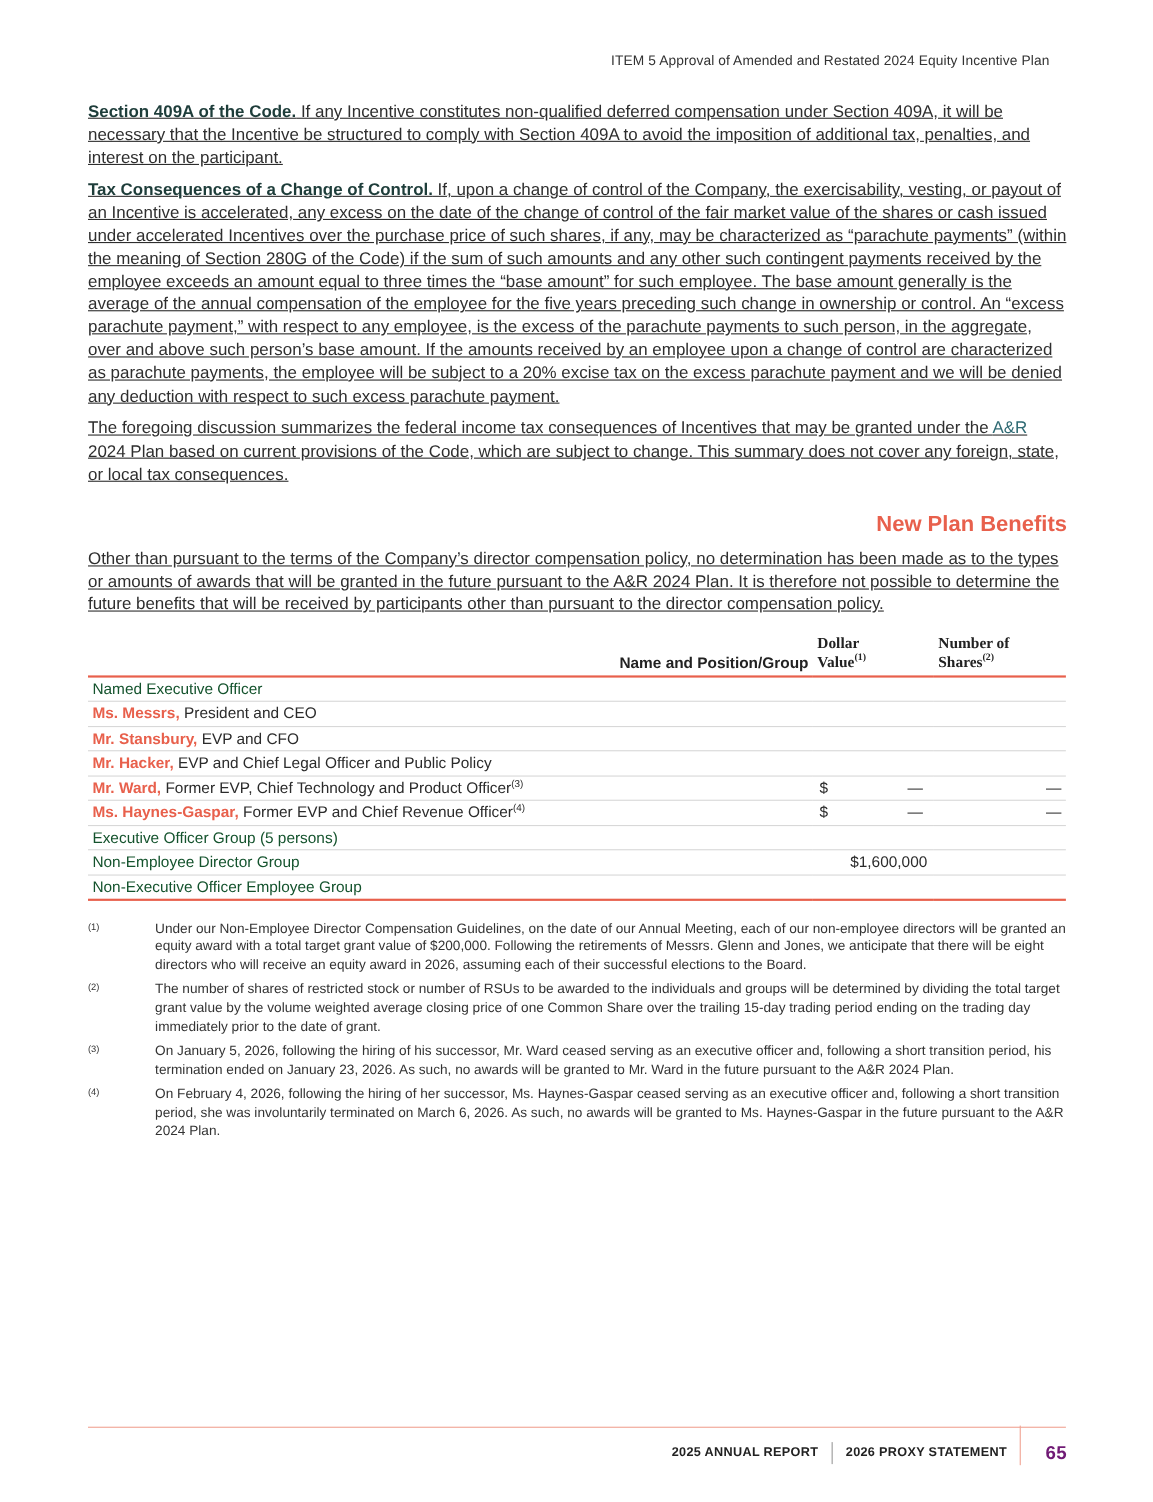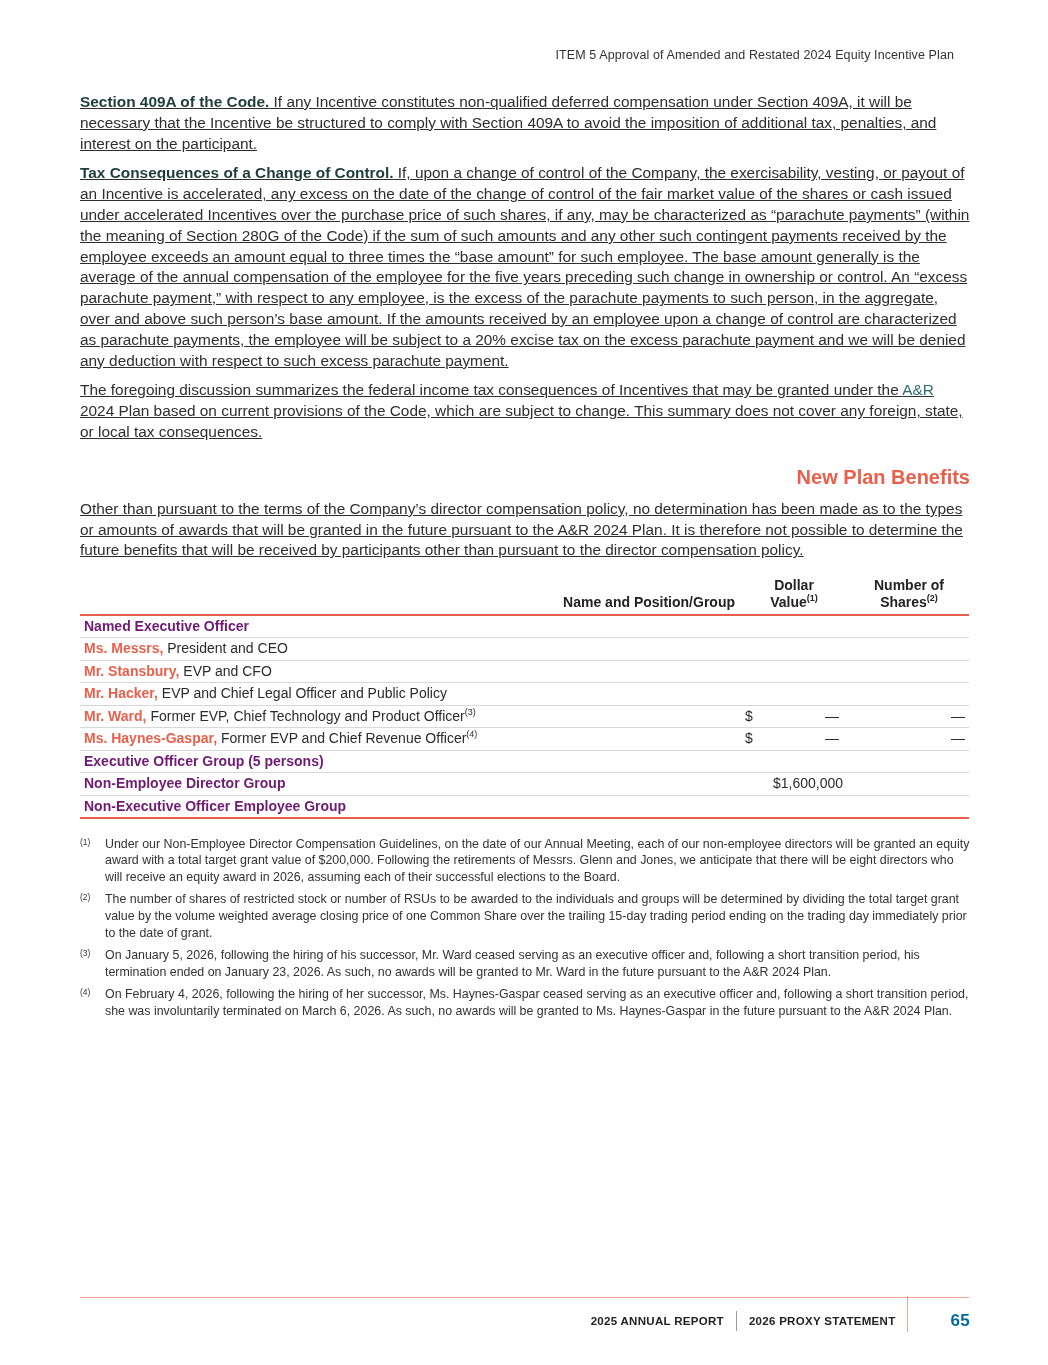--- a/index.html
+++ b/index.html
@@ -32,52 +32,52 @@
   table.benefits {
     width: 889px; border-collapse: collapse; margin-top: 16px;
     font-size: 14px; color: #2b2b2b;
   }
   table.benefits th {
     font-weight: bold; font-size: 14px; color: #222;
     vertical-align: bottom; padding: 0 4px 3px 4px; line-height: 17px;
     border-bottom: 2px solid #e8604c;
   }
   table.benefits th.left { text-align: right; }
-  table.benefits th.right { text-align: center; }
+  table.benefits th.right { text-align: left; font-family: Liberation Serif, serif; }
   table.benefits td {
     height: 22.5px; padding: 0 4px; border-bottom: 1px solid #d8d8d8;
     line-height: 21px; white-space: nowrap;
   }
   table.benefits tr.last td { border-bottom: 2px solid #e8604c; margin-top: 30px; }
-  td.bold { font-weight: bold; color: #701a75; }
+  td.bold { font-weight: normal; color: #14532d; }
   .name { color: #e8604c; font-weight: bold; }
   sup { font-size: 9px; vertical-align: super; line-height: 0; }
   .dollar-cell { position: relative; width: 110px; }
   .dollar-sign { position: absolute; left: 6px; }
   .dollar-val { display: block; text-align: right; padding-right: 2px; }
   .dash-val { display: block; text-align: right; padding-right: 6px; }
   .shares-cell { width: 120px; text-align: right; }
   .footnotes { margin-top: 17px; }
   .fn {
     display: flex; font-size: 12.4px; line-height: 16.6px; color: #333;
     margin-bottom: 6px;
   }
   .fn .mark { width: 25px; flex: none; font-size: 8.5px; line-height: 12px; }
-  .fn .text { flex: 1; }
+  .fn .text { flex: 1; margin-left: 36px; }
   .footer-rule {
     position: absolute; left: 80px; top: 1297px; width: 889px; height: 1px;
     background: #f0a393;
   }
   .footer {
     position: absolute; top: 1310px; right: 78px; display: flex; align-items: center;
     font-size: 11.5px; font-weight: bold; letter-spacing: 0.3px; color: #222; justify-content: center;
   }
   .footer .sep { width: 1px; height: 20px; background: #999; margin: 0 12px; }
   .footer .vrule { width: 1px; height: 36px; background: #f0a393; margin: -14px 22px 0 12px; }
-  .footer .page { font-size: 17px; font-weight: bold; color: #0369a1; margin-left: 20px; }
+  .footer .page { font-size: 17px; font-weight: bold; color: #701a75; }
 </style>
 </head>
 <body>
 
 <div class="running-header">ITEM 5 Approval of Amended and Restated 2024 Equity Incentive Plan</div>
 
 <div class="content">
 
   <p class="para">
     <span class="lead">Section 409A of the Code.</span><span> If any Incentive constitutes non-qualified deferred compensation under Section 409A, it will be necessary that the Incentive be structured to comply with Section 409A to avoid the imposition of additional tax, penalties, and interest on the participant.</span>

